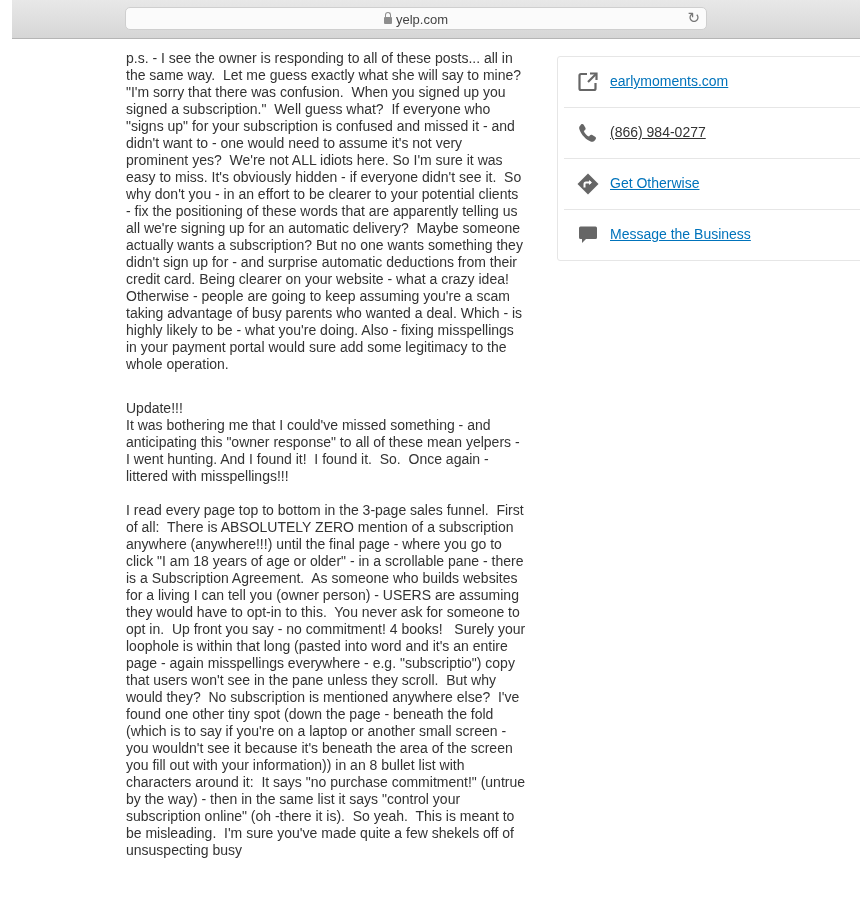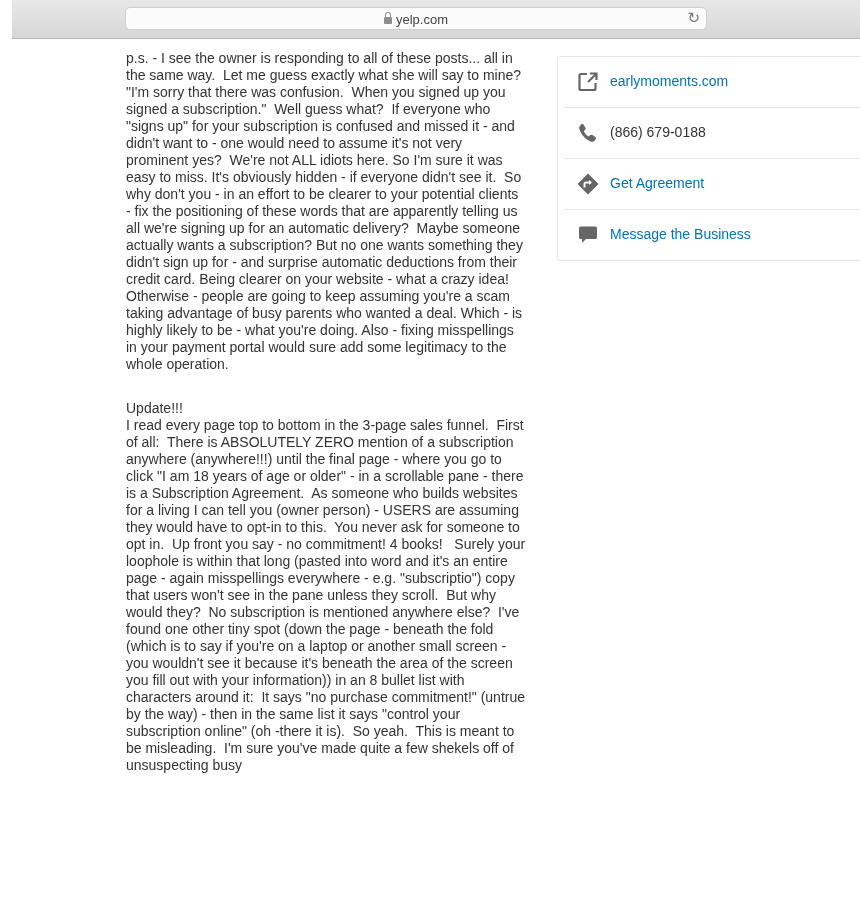--- a/index.html
+++ b/index.html
@@ -11,64 +11,65 @@
   .lock::before { content: ""; position: absolute; left: 1px; top: -5px; width: 4px; height: 5px; border: 1px solid #8e8e8e; border-bottom: none; border-radius: 3px 3px 0 0; }
   .reload { position: absolute; right: 6px; top: 1px; font-size: 15px; color: #777; }
   .review { position: absolute; left: 126px; top: 50px; width: 400px; font-size: 14px; line-height: 17px; color: #333; }
   .review p { margin: 0 0 17px 0; white-space: pre-wrap; }
   .review p.gap2 { margin-bottom: 27px; }
   .review p.nogap { margin-bottom: 0; }
   .sidebox { position: absolute; left: 557px; top: 56px; width: 320px; border: 1px solid #e6e6e6; border-radius: 3px; background: #fff; }
   .side-item { height: 50px; position: relative; border-bottom: 1px solid #e6e6e6; margin: 0 0 0 6px; }
   .side-item:last-child { border-bottom: none; }
   .side-icon { position: absolute; left: 12px; top: 13px; width: 24px; height: 24px; }
-  .side-label { position: absolute; left: 46px; top: 16px; font-size: 14px; }
+  .side-label { position: absolute; left: 46px; top: 16px; font-size: 14px; text-decoration: underline; }
   .link { color: #0073bb; }
   .plain { color: #333; }
 </style>
 </head>
 <body>
 
 <div class="toolbar">
   <div class="urlbar">
     <div class="url">
       <span class="lock"></span><span>yelp.com</span>
     </div>
     <span class="reload">↻</span>
   </div>
 </div>
 
 <div class="review">
   <p class="gap2">p.s. - I see the owner is responding to all of these posts... all in the same way.  Let me guess exactly what she will say to mine?  "I'm sorry that there was confusion.  When you signed up you signed a subscription."  Well guess what?  If everyone who "signs up" for your subscription is confused and missed it - and didn't want to - one would need to assume it's not very prominent yes?  We're not ALL idiots here. So I'm sure it was easy to miss. It's obviously hidden - if everyone didn't see it.  So why don't you - in an effort to be clearer to your potential clients - fix the positioning of these words that are apparently telling us all we're signing up for an automatic delivery?  Maybe someone actually wants a subscription? But no one wants something they didn't sign up for - and surprise automatic deductions from their credit card. Being clearer on your website - what a crazy idea!  Otherwise - people are going to keep assuming you're a scam taking advantage of busy parents who wanted a deal. Which - is highly likely to be - what you're doing. Also - fixing misspellings in your payment portal would sure add some legitimacy to the whole operation.</p>
   <p class="nogap">Update!!!</p>
+  <p>It was bothering me that I could've missed something - and anticipating this "owner response" to all of these mean yelpers - I went hunting. And I found it!  I found it.  So.  Once again - littered with misspellings!!!</p>
   <p>I read every page top to bottom in the 3-page sales funnel.  First of all:  There is ABSOLUTELY ZERO mention of a subscription anywhere (anywhere!!!) until the final page - where you go to click "I am 18 years of age or older" - in a scrollable pane - there is a Subscription Agreement.  As someone who builds websites for a living I can tell you (owner person) - USERS are assuming they would have to opt-in to this.  You never ask for someone to opt in.  Up front you say - no commitment! 4 books!   Surely your loophole is within that long (pasted into word and it's an entire page - again misspellings everywhere - e.g. "subscriptio") copy that users won't see in the pane unless they scroll.  But why would they?  No subscription is mentioned anywhere else?  I've found one other tiny spot (down the page - beneath the fold (which is to say if you're on a laptop or another small screen - you wouldn't see it because it's beneath the area of the screen you fill out with your information)) in an 8 bullet list with characters around it:  It says "no purchase commitment!" (untrue by the way) - then in the same list it says "control your subscription online" (oh -there it is).  So yeah.  This is meant to be misleading.  I'm sure you've made quite a few shekels off of unsuspecting busy</p>
 </div>
 
 <div class="sidebox">
   <div class="side-item">
     <svg class="side-icon" viewBox="0 0 24 24">
       <path d="M11 4H5a1.5 1.5 0 0 0-1.5 1.5v13A1.5 1.5 0 0 0 5 20h13a1.5 1.5 0 0 0 1.5-1.5V13" fill="none" stroke="#666" stroke-width="2.2"></path>
       <path d="M14 3.5h6.5V10" fill="none" stroke="#666" stroke-width="2.2"></path>
       <path d="M20 4l-8 8" stroke="#666" stroke-width="2.2"></path>
     </svg>
     <span class="side-label link">earlymoments.com</span>
   </div>
   <div class="side-item">
     <svg class="side-icon" viewBox="0 0 24 24">
       <path d="M5 3.5c1-0.8 2.2-0.6 2.8 0.4l1.6 2.8c0.5 0.9 0.2 1.9-0.6 2.5l-1 0.7c0.8 2.4 2.8 4.6 5.2 5.6l0.8-1c0.6-0.8 1.7-1 2.5-0.5l2.8 1.7c1 0.6 1.2 1.8 0.4 2.8l-1 1.2c-0.8 1-2.2 1.4-3.4 1C10 18.7 5.3 14 3.3 8c-0.4-1.2 0-2.6 1-3.4z" fill="#666"></path>
     </svg>
-    <span class="side-label plain">(866) 679-0188</span>
+    <span class="side-label plain">(866) 984-0277</span>
   </div>
   <div class="side-item">
     <svg class="side-icon" viewBox="0 0 24 24">
       <path d="M12 1.5L22.5 12 12 22.5 1.5 12z" fill="#666"></path>
       <path d="M8.5 15.5v-3.5a1.5 1.5 0 0 1 1.5-1.5h5" fill="none" stroke="#fff" stroke-width="2"></path>
       <path d="M13 8l3 2.5-3 2.5z" fill="#fff"></path>
     </svg>
-    <span class="side-label link">Get Agreement</span>
+    <span class="side-label link">Get Otherwise</span>
   </div>
   <div class="side-item">
     <svg class="side-icon" viewBox="0 0 24 24">
       <path d="M4.5 3.5h15a1.5 1.5 0 0 1 1.5 1.5v9.5a1.5 1.5 0 0 1-1.5 1.5H10l-4 4v-4H4.5A1.5 1.5 0 0 1 3 14.5V5a1.5 1.5 0 0 1 1.5-1.5z" fill="#666"></path>
     </svg>
     <span class="side-label link">Message the Business</span>
   </div>
 </div>
 
 </body></html>

